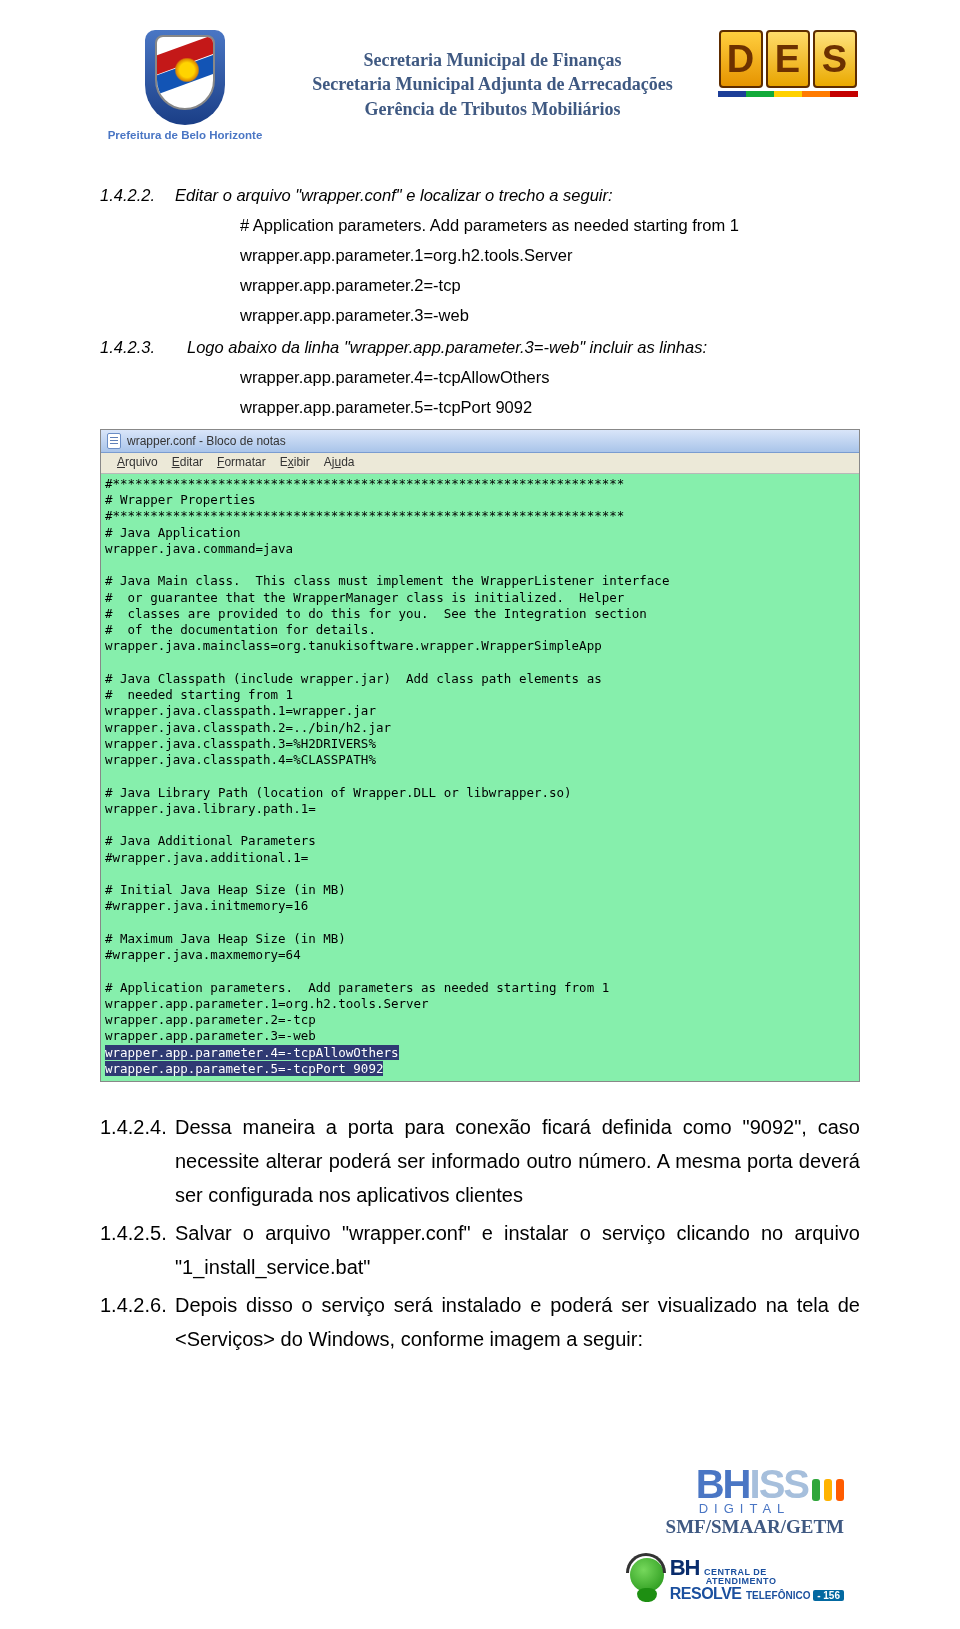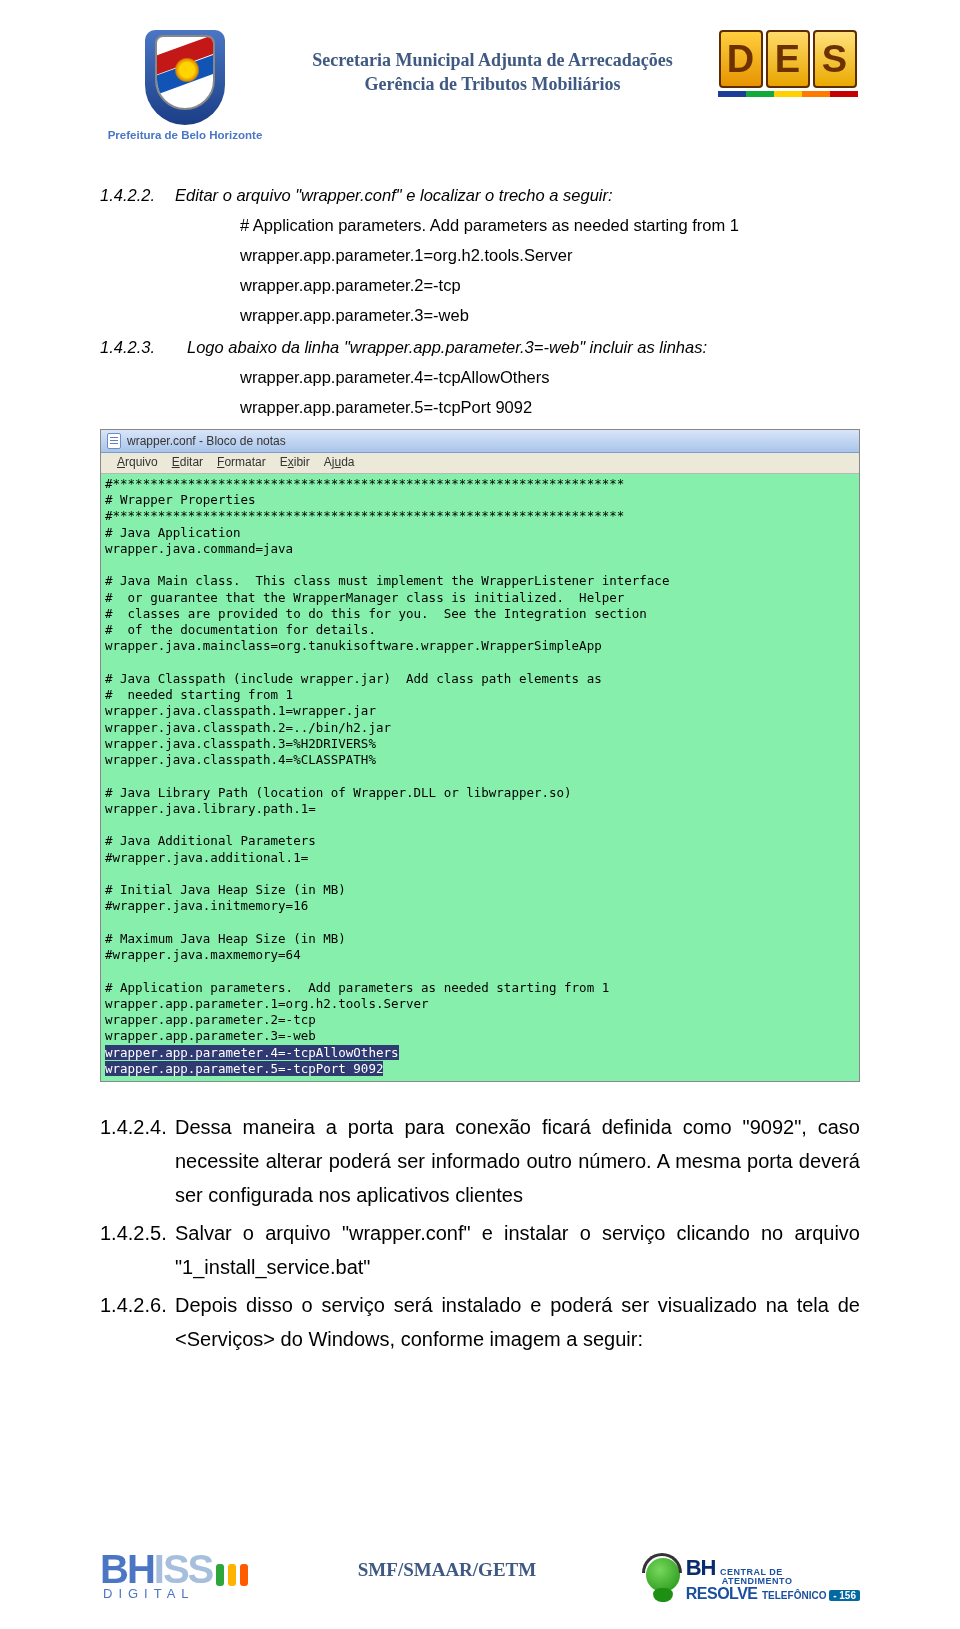--- a/index.html
+++ b/index.html
@@ -93,22 +93,22 @@
 
   
   .lower-steps { margin-top: 28px; font-size:20px;}
   .ls-row { display:flex; margin-bottom:4px;}
   .ls-num { width:75px; flex-shrink:0;}
   .ls-txt { flex:1; text-align:justify;}
 
   
   .footer {
     position:absolute;
-    bottom:28px; left:100px; right:100px;
-    display:flex; align-items:flex-end; justify-content:space-between;
+    bottom:28px; left:100px; right:116px;
+    display:flex; align-items:flex-end; justify-content:space-between;flex-direction:column;
   }
   .bhiss-logo { display:flex; align-items:flex-end; gap:4px;}
   .bhiss-text { font-family: Arial; }
   .bhiss-bh { font-size:40px; font-weight:900; color:#4a76c4; letter-spacing:-2px; display:inline-block;}
   .bhiss-iss { font-size:40px; font-weight:900; color:#a6bfdc; letter-spacing:-2px; display:inline-block;}
   .bhiss-dots { display:flex; gap:4px; padding-bottom:6px;}
   .bhiss-d1,.bhiss-d2,.bhiss-d3 { width:8px; height:22px; border-radius:3px;}
   .bhiss-d1 { background:#2fa63b;}
   .bhiss-d2 { background:#ffb300;}
   .bhiss-d3 { background:#ff5c00;}
@@ -138,20 +138,21 @@
           <div class="shield-lines">
               <div class="shield-diag"></div>
               <div class="shield-diag2"></div>
             </div>
           <div class="shield-sun"></div>
         </div>
       </div>
       <div class="municipio-label">Prefeitura de Belo Horizonte</div>
     </div>
     <div class="header-center">
+      <div>Secretaria Municipal de Finanças</div>
       <div>Secretaria Municipal Adjunta de Arrecadações</div>
       <div>Gerência de Tributos Mobiliários</div>
     </div>
     <div class="header-right">
       <div class="des-logo">
         <div class="des-letter des-d">D</div>
         <div class="des-letter des-e">E</div>
         <div class="des-letter des-s">S</div>
       </div>
       <div class="des-bar"></div>

